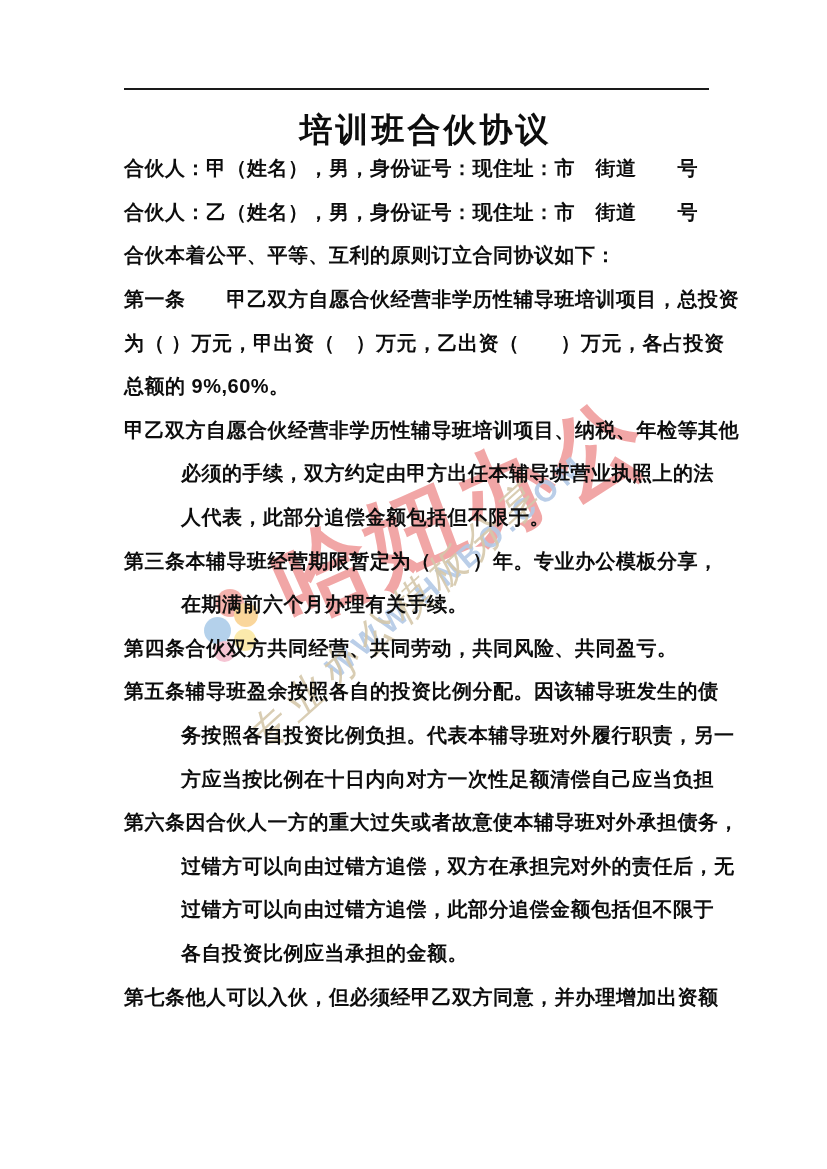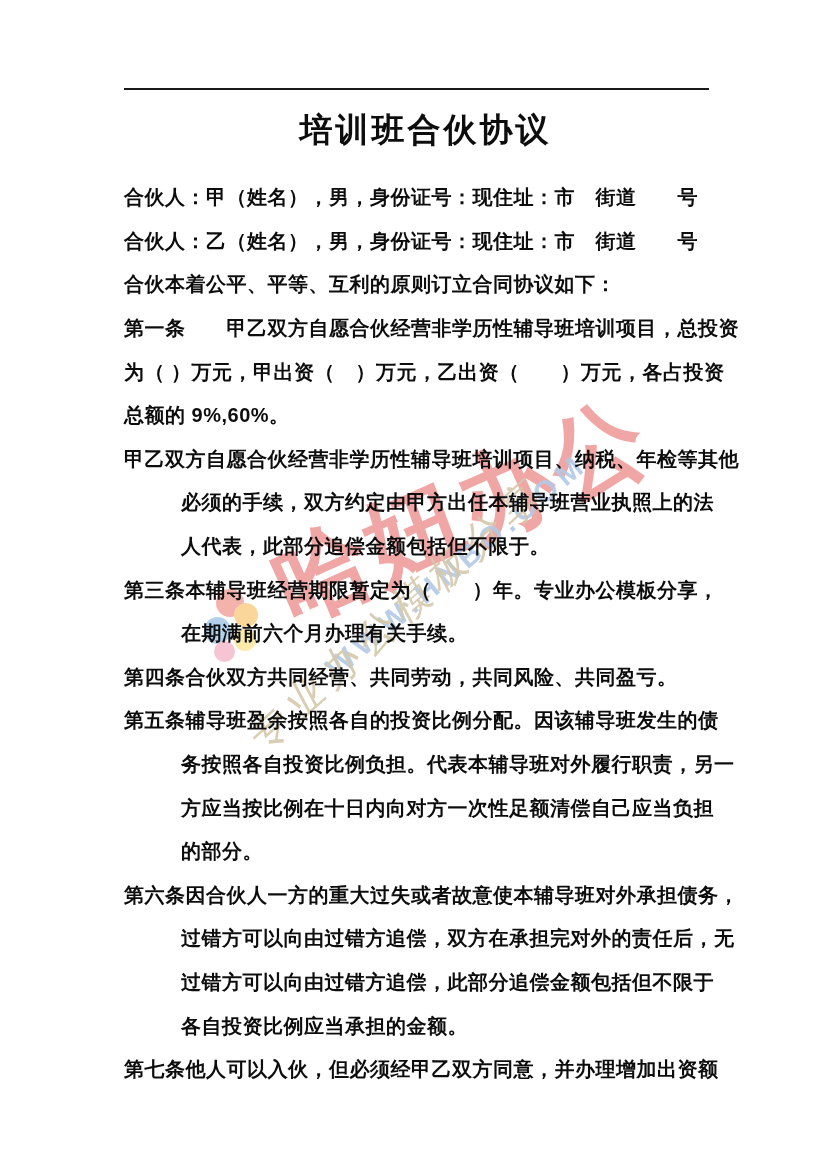--- a/index.html
+++ b/index.html
@@ -107,21 +107,21 @@
     margin: 12px;
     text-align: center;
     font-size: 33px;
     font-weight: 900;
     letter-spacing: 3px;
     color: #0d0d0d;
   }
   .doc-body {
     position: absolute;
     left: 124px;
-    top: 176px;
+    top: 147px;
     width: 600px;
   }
   .line {
     height: 43.6px;
     display: flex;
     align-items: center;
     font-size: 20px;
     font-weight: 700;
     letter-spacing: 0.5px;
     white-space: pre;
@@ -161,21 +161,20 @@
         <div class="line">总额的 9%,60%。</div>
         <div class="line">甲乙双方自愿合伙经营非学历性辅导班培训项目、纳税、年检等其他</div>
         <div class="line indent">必须的手续，双方约定由甲方出任本辅导班营业执照上的法</div>
         <div class="line indent">人代表，此部分追偿金额包括但不限于。</div>
         <div class="line">第三条本辅导班经营期限暂定为（　　）年。专业办公模板分享，</div>
         <div class="line indent">在期满前六个月办理有关手续。</div>
         <div class="line">第四条合伙双方共同经营、共同劳动，共同风险、共同盈亏。</div>
         <div class="line">第五条辅导班盈余按照各自的投资比例分配。因该辅导班发生的债</div>
         <div class="line indent">务按照各自投资比例负担。代表本辅导班对外履行职责，另一</div>
         <div class="line indent">方应当按比例在十日内向对方一次性足额清偿自己应当负担</div>
-        <div class="line indent">的部分。</div>
         <div class="line">第六条因合伙人一方的重大过失或者故意使本辅导班对外承担债务，</div>
         <div class="line indent">过错方可以向由过错方追偿，双方在承担完对外的责任后，无</div>
         <div class="line indent">过错方可以向由过错方追偿，此部分追偿金额包括但不限于</div>
         <div class="line indent">各自投资比例应当承担的金额。</div>
         <div class="line">第七条他人可以入伙，但必须经甲乙双方同意，并办理增加出资额</div>
       </div>
   </div>
 
 </div>
 

